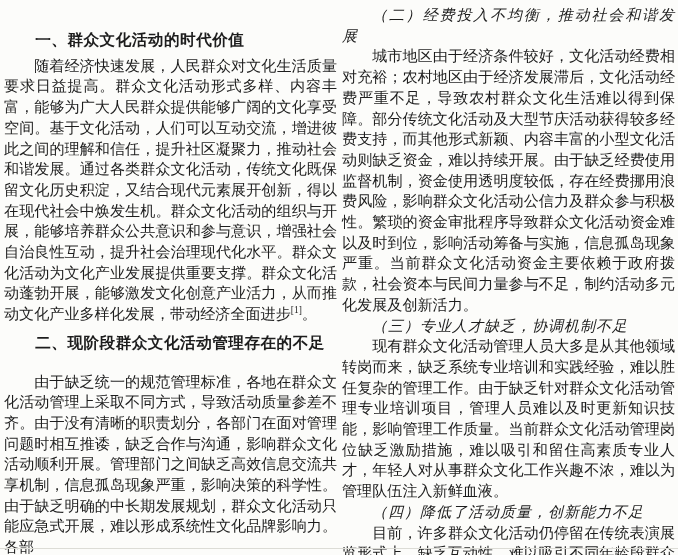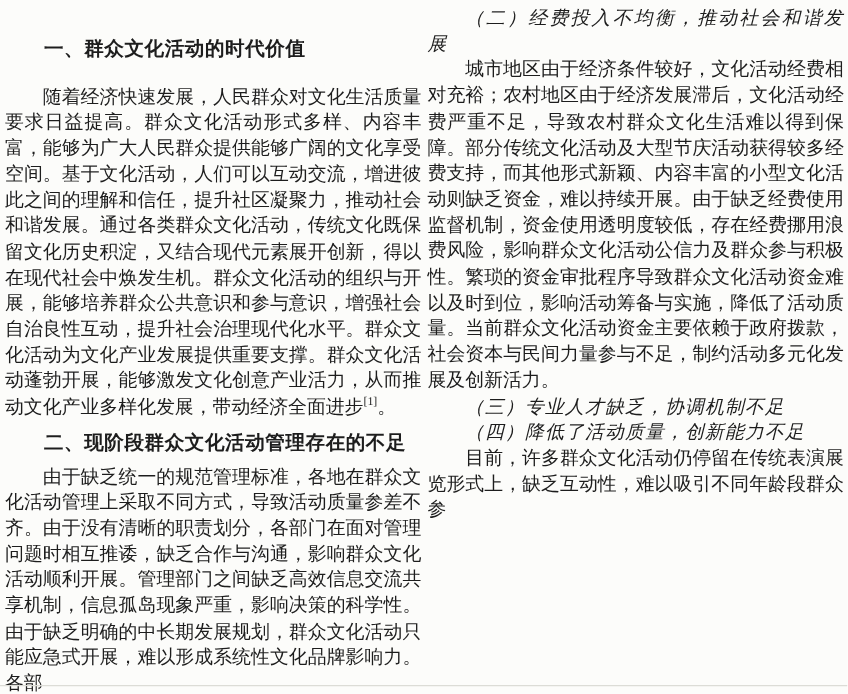--- a/index.html
+++ b/index.html
@@ -27,22 +27,22 @@
   }
   .main-heading {
     font-family: "Liberation Sans", "DejaVu Sans", sans-serif;
     font-weight: bold;
     font-size: 15.6px;
     line-height: 20.7px;
     margin: 0;
     text-indent: 2em;
     letter-spacing: 0.5px;
   }
-  .main-heading.first  { margin-bottom: 17px; }
-  .main-heading.second { margin-top: 8px; margin-bottom: 6px; }
+  .main-heading.first  { margin-bottom: 5px; }
+  .main-heading.second { margin-top: 8px; margin-bottom: 18px; }
   .sub-heading {
     font-style: italic;
     font-weight: 500;
     font-size: 15px;
     line-height: 20.7px;
     margin: 0;
     text-indent: 2em;
     letter-spacing: 1px;
   }
   .citation-sup {
@@ -72,24 +72,25 @@
 
     <h2 class="main-heading second">二、现阶段群众文化活动管理存在的不足</h2>
 
 
     <p class="body-para">由于缺乏统一的规范管理标准，各地在群众文化活动管理上采取不同方式，导致活动质量参差不齐。由于没有清晰的职责划分，各部门在面对管理问题时相互推诿，缺乏合作与沟通，影响群众文化活动顺利开展。管理部门之间缺乏高效信息交流共享机制，信息孤岛现象严重，影响决策的科学性。由于缺乏明确的中长期发展规划，群众文化活动只能应急式开展，难以形成系统性文化品牌影响力。各部</p>
   </div>
 
   <div class="col col-right">
     <p class="sub-heading">（二）经费投入不均衡，推动社会和谐发展</p>
 
-    <p class="body-para">城市地区由于经济条件较好，文化活动经费相对充裕；农村地区由于经济发展滞后，文化活动经费严重不足，导致农村群众文化生活难以得到保障。部分传统文化活动及大型节庆活动获得较多经费支持，而其他形式新颖、内容丰富的小型文化活动则缺乏资金，难以持续开展。由于缺乏经费使用监督机制，资金使用透明度较低，存在经费挪用浪费风险，影响群众文化活动公信力及群众参与积极性。繁琐的资金审批程序导致群众文化活动资金难以及时到位，影响活动筹备与实施，降低了活动质量。当前群众文化活动资金主要依赖于政府拨款，社会资本与民间力量参与不足，制约活动多元化发展及创新活力。</p>
+    <p class="body-para">城市地区由于经济条件较好，文化活动经费相对充裕；农村地区由于经济发展滞后，文化活动经费严重不足，导致农村群众文化生活难以得到保障。部分传统文化活动及大型节庆活动获得较多经费支持，而其他形式新颖、内容丰富的小型文化活动则缺乏资金，难以持续开展。由于缺乏经费使用监督机制，资金使用透明度较低，存在经费挪用浪费风险，影响群众文化活动公信力及群众参与积极性。繁琐的资金审批程序导致群众文化活动资金难以及时到位，影响活动筹备与实施，信息孤岛现象严重。当前群众文化活动资金主要依赖于政府拨款，社会资本与民间力量参与不足，制约活动多元化发展及创新活力。</p>
 
     <p class="sub-heading">（三）专业人才缺乏，协调机制不足</p>
 
+    <p class="body-para">现有群众文化活动管理人员大多是从其他领域转岗而来，缺乏系统专业培训和实践经验，难以胜任复杂的管理工作。由于缺乏针对群众文化活动管理专业培训项目，管理人员难以及时更新知识技能，影响管理工作质量。当前群众文化活动管理岗位缺乏激励措施，难以吸引和留住高素质专业人才，年轻人对从事群众文化工作兴趣不浓，难以为管理队伍注入新鲜血液。</p>
 
     <p class="sub-heading">（四）降低了活动质量，创新能力不足</p>
 
     <p class="body-para">目前，许多群众文化活动仍停留在传统表演展览形式上，缺乏互动性，难以吸引不同年龄段群众参</p>
   </div>
 
   <div class="bottom-rule"></div>
 
 </div>
 

